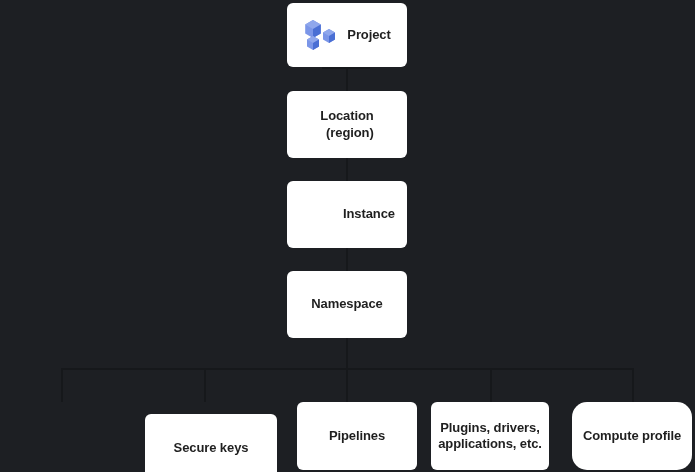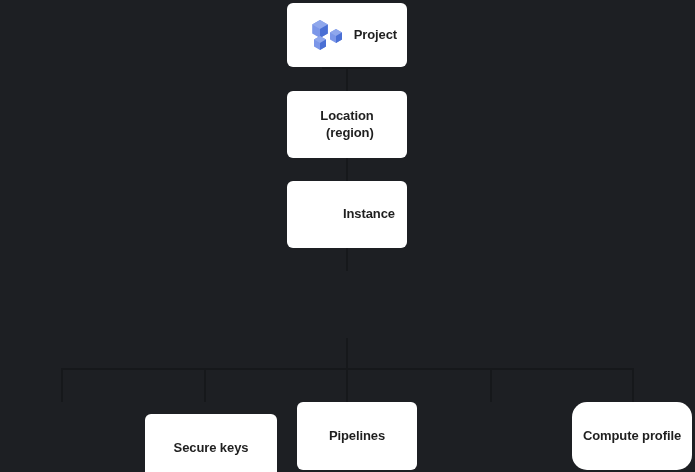--- a/index.html
+++ b/index.html
@@ -56,21 +56,21 @@
   }
   .hex-icon {
     width: 34px;
     height: 32px;
     flex: 0 0 auto;
     display: block;
   }
 
   
   .spine { left: 287px; width: 120px; }
-  .row-project   { top: 3px;   height: 64px; justify-content: flex-end; }
+  .row-project   { top: 3px;   height: 64px; }
   .row-location  { top: 91px;  height: 67px; text-align: right; }
   .row-instance  { top: 181px; height: 67px; padding-left: 44px; }
   .row-namespace { top: 271px; height: 67px; }
 
   
   .leaf { top: 402px; height: 68px; }
   .leaf-connection  { left: 2px;   width: 118px; }
   .leaf-secure      { left: 145px; width: 132px; margin-top: 12px; }
   .leaf-pipelines   { left: 287px; width: 120px; margin-left: 10px; }
   .leaf-plugins     { left: 431px; width: 118px; }
@@ -114,28 +114,35 @@
 
   <div class="node spine row-location">
     <span class="label">Location
 (region)</span>
   </div>
 
   <div class="node spine row-instance">
     <span class="label">Instance</span>
   </div>
 
+  <div class="node spine row-namespace">
+    <span class="label">Namespace</span>
+  </div>
 
 
   <div class="node leaf leaf-secure">
     <span class="label">Secure keys</span>
   </div>
 
   <div class="node leaf leaf-pipelines">
     <span class="label">Pipelines</span>
   </div>
 
+  <div class="node leaf leaf-plugins">
+    <span class="label">Plugins, drivers,
+applications, etc.</span>
+  </div>
 
   <div class="node leaf leaf-compute">
     <span class="label">Compute profile</span>
   </div>
 
 </div>
 
 </body></html>

